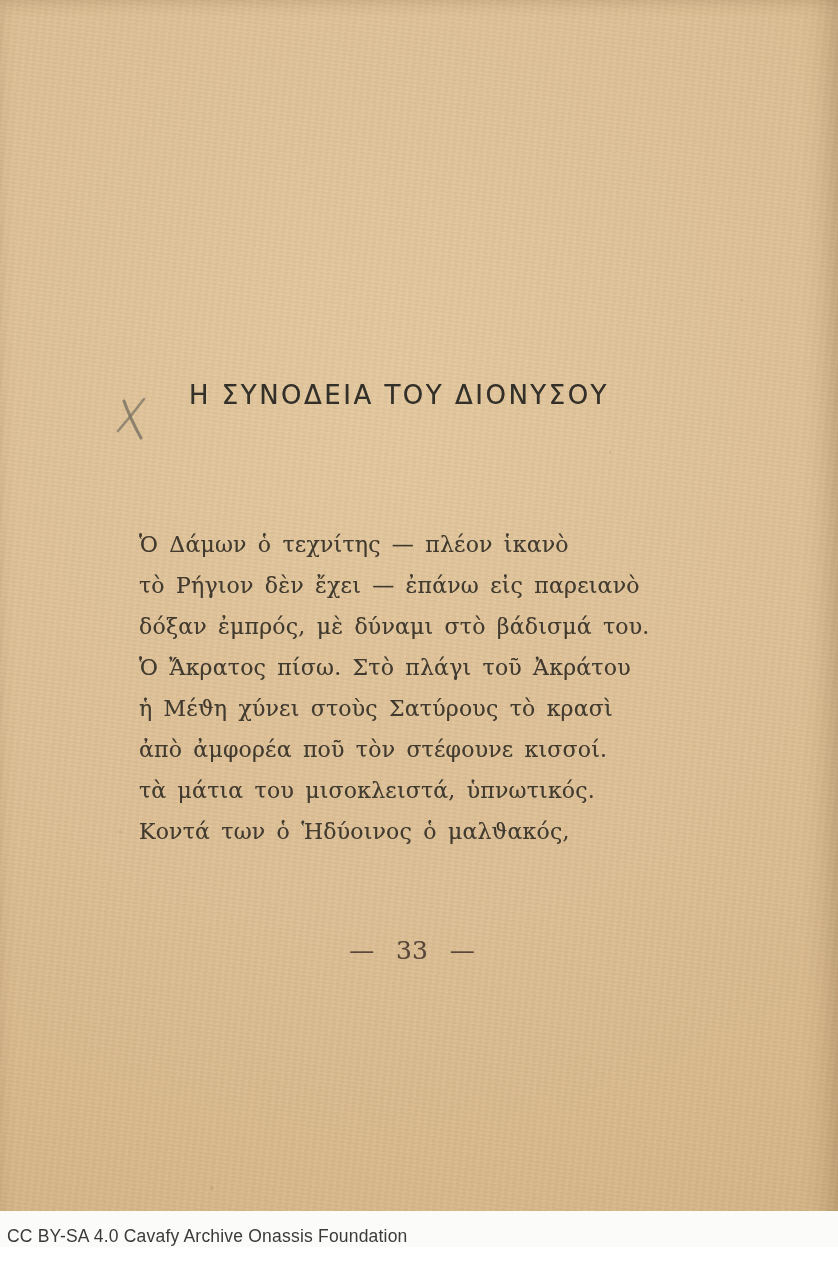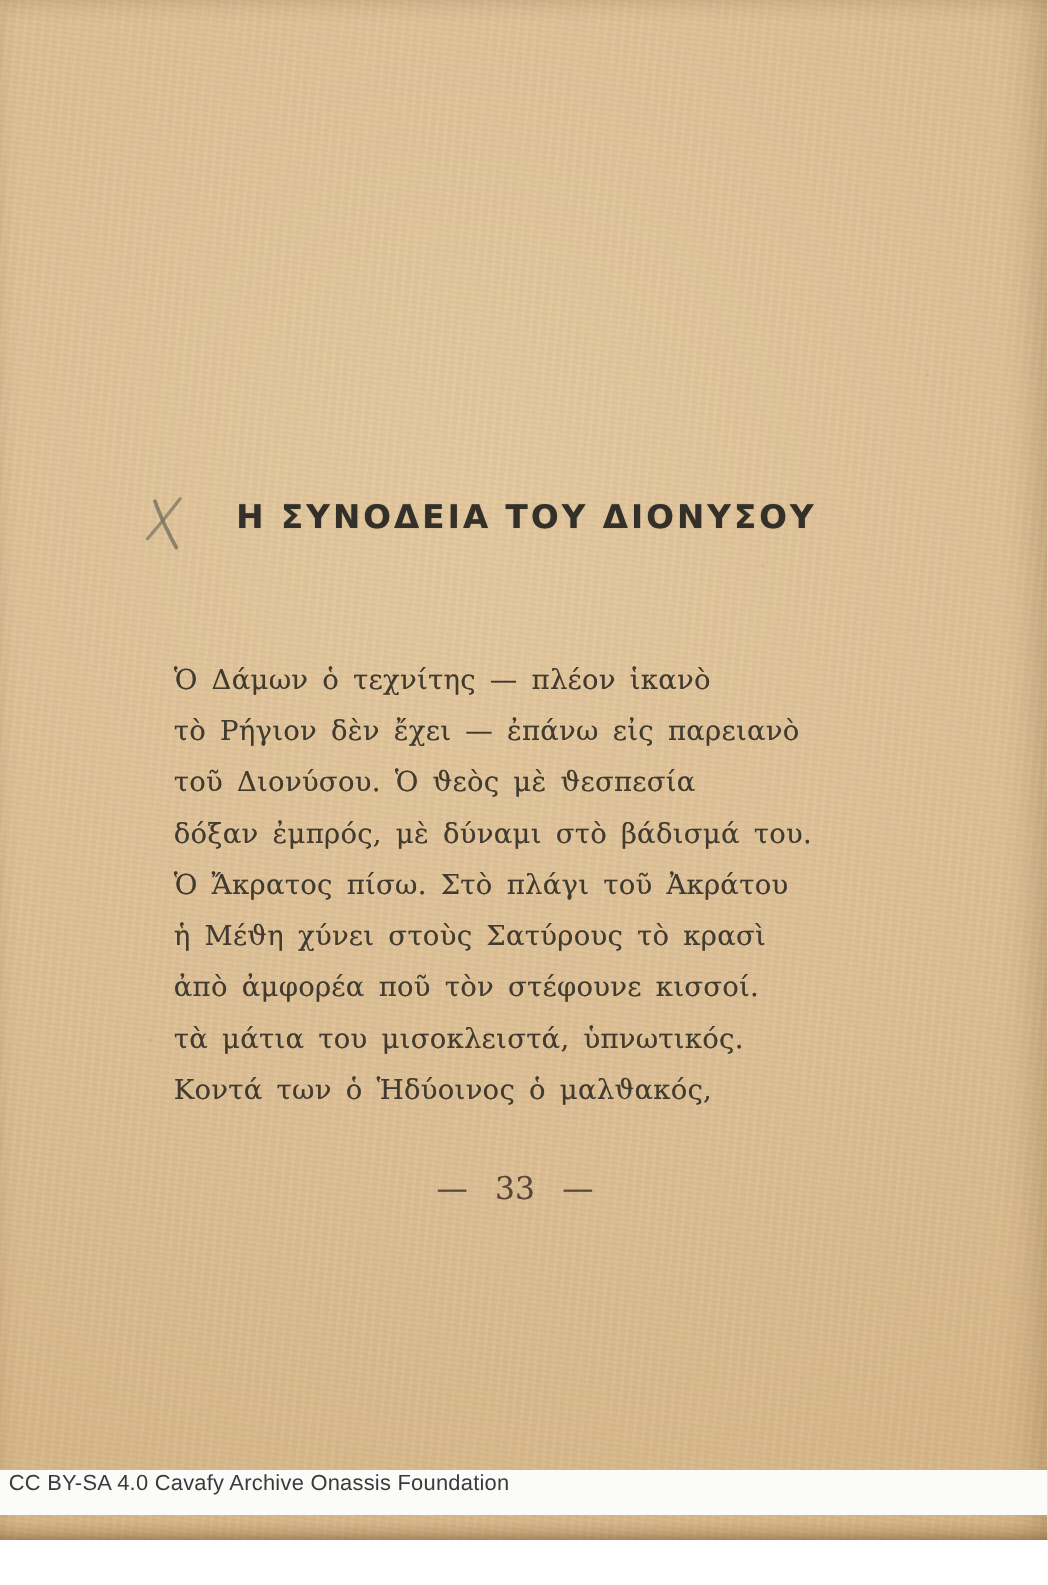--- a/index.html
+++ b/index.html
@@ -64,24 +64,24 @@
     position: absolute;
     left: 114px;
     top: 396px;
     width: 38px;
     height: 48px;
   }
   
   .poem-title {
     position: absolute;
     left: 189px;
-    top: 398px;
+    top: 379px;
     margin: 0;
     font-family: "DejaVu Sans", sans-serif;
-    font-weight: 700;
+    font-weight: 400;
     font-size: 26px;
     line-height: 32px;
     letter-spacing: 2.5px;
     color: #33302a;
     white-space: nowrap;
     text-shadow: 0 0 0.6px rgba(51, 48, 42, 0.55);
   }
   
   .poem {
     position: absolute;
@@ -107,26 +107,26 @@
     text-align: center;
     font-size: 25px;
     word-spacing: 14px;
     color: #59483a;
     text-shadow: 0 0 0.5px rgba(89, 72, 58, 0.4);
   }
   
   .license-bar {
     position: absolute;
     left: 0;
-    top: 1176px;
+    top: 1211px;
     width: 838px;
     height: 36px;
     background: #fbfbfa;
     display: flex;
-    align-items: flex-start;
+    align-items: flex-end;
   }
   .license-text {
     font-family: "Liberation Sans", "DejaVu Sans", sans-serif;
     font-size: 17.5px;
     letter-spacing: 0.2px;
     color: #3a3a3a;
     padding-left: 7px;
     white-space: nowrap;
   }
 </style>
@@ -141,21 +141,20 @@
     <svg class="pencil-mark" viewBox="0 0 38 48">
       <path d="M 10,5 Q 16,22 27,42" fill="none" stroke="rgba(125,117,100,0.85)" stroke-width="3" stroke-linecap="round"></path>
       <path d="M 30,3 Q 18,19 4,35" fill="none" stroke="rgba(125,117,100,0.75)" stroke-width="2.6" stroke-linecap="round"></path>
     </svg>
 
     <h1 class="poem-title">Η ΣΥΝΟΔΕΙΑ ΤΟΥ ΔΙΟΝΥΣΟΥ</h1>
 
     <div class="poem">
       <div class="poem-line">Ὁ Δάμων ὁ τεχνίτης — πλέον ἱκανὸ</div>
       <div class="poem-line">τὸ Ρήγιον δὲν ἔχει — ἐπάνω εἰς παρειανὸ</div>
-      <div class="poem-line">τοῦ Διονύσου. Ὁ ϑεὸς μὲ ϑεσπεσία</div>
       <div class="poem-line">δόξαν ἐμπρός, μὲ δύναμι στὸ βάδισμά του.</div>
       <div class="poem-line">Ὁ Ἄκρατος πίσω. Στὸ πλάγι τοῦ Ἀκράτου</div>
       <div class="poem-line">ἡ Μέϑη χύνει στοὺς Σατύρους τὸ κρασὶ</div>
       <div class="poem-line">ἀπὸ ἀμφορέα ποῦ τὸν στέφουνε κισσοί.</div>
       <div class="poem-line">τὰ μάτια του μισοκλειστά, ὑπνωτικός.</div>
       <div class="poem-line">Κοντά των ὁ Ἡδύοινος ὁ μαλϑακός,</div>
     </div>
 
     <div class="page-number">— 33 —</div>
 

